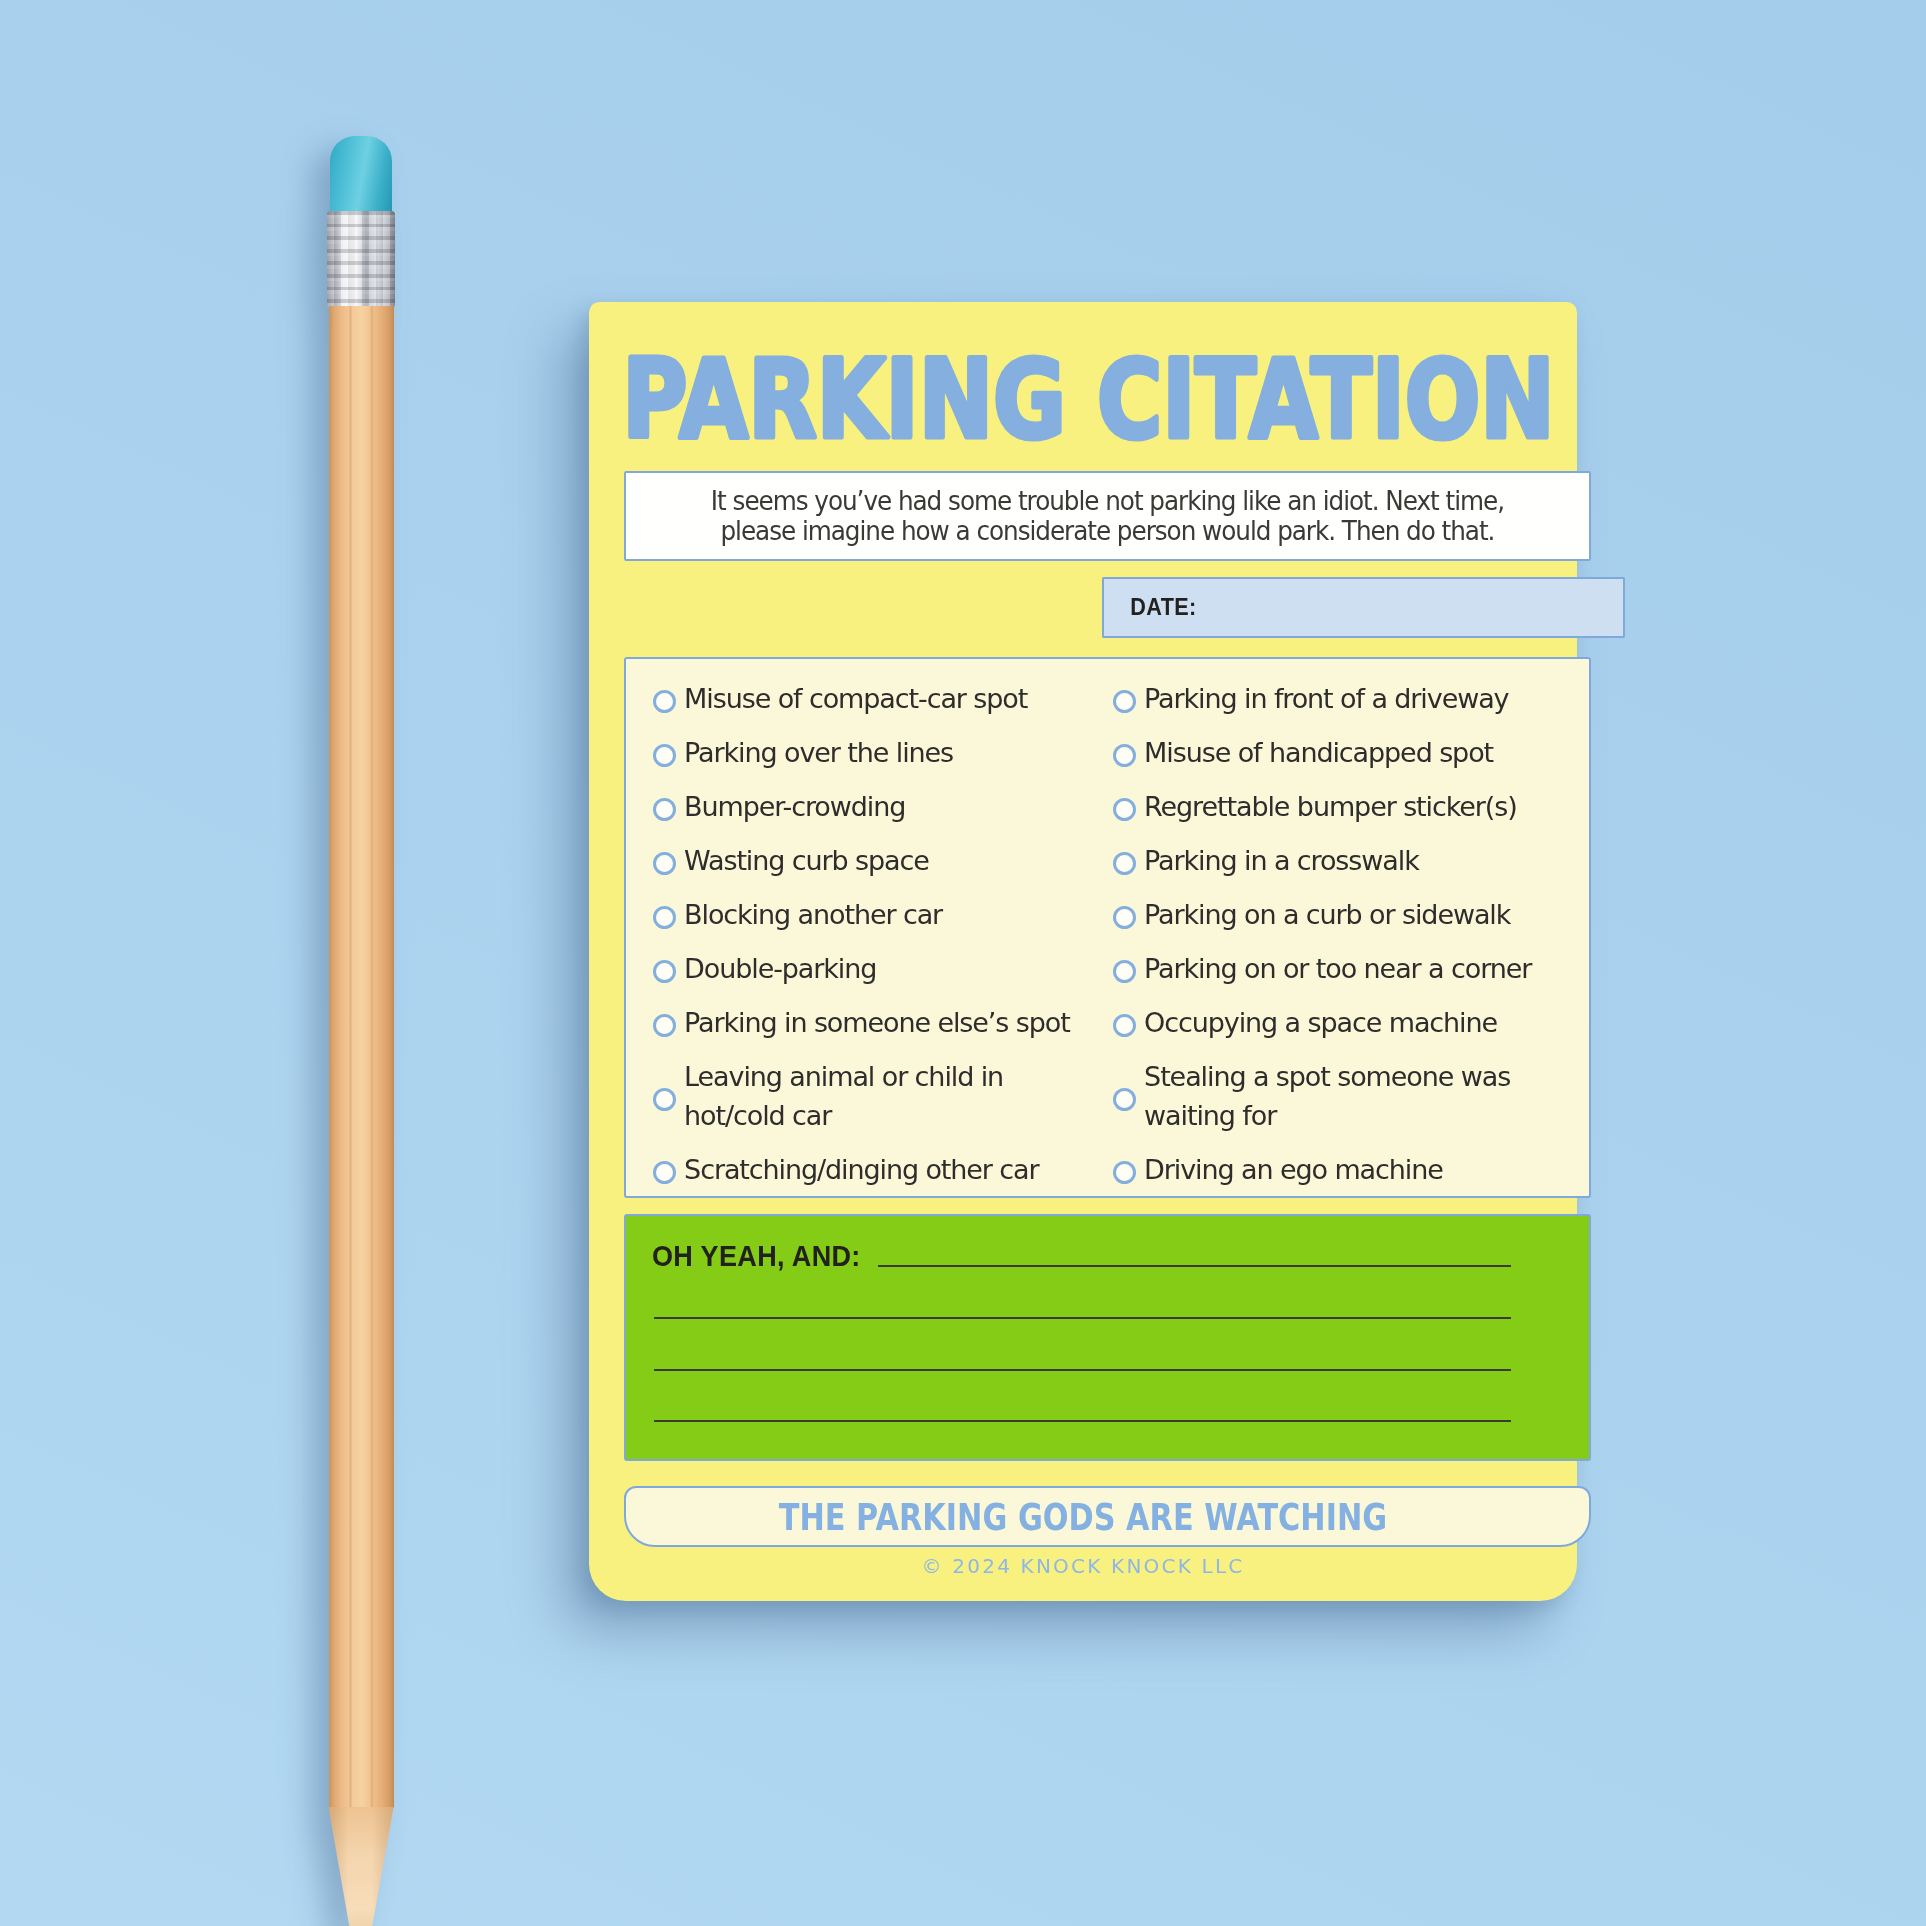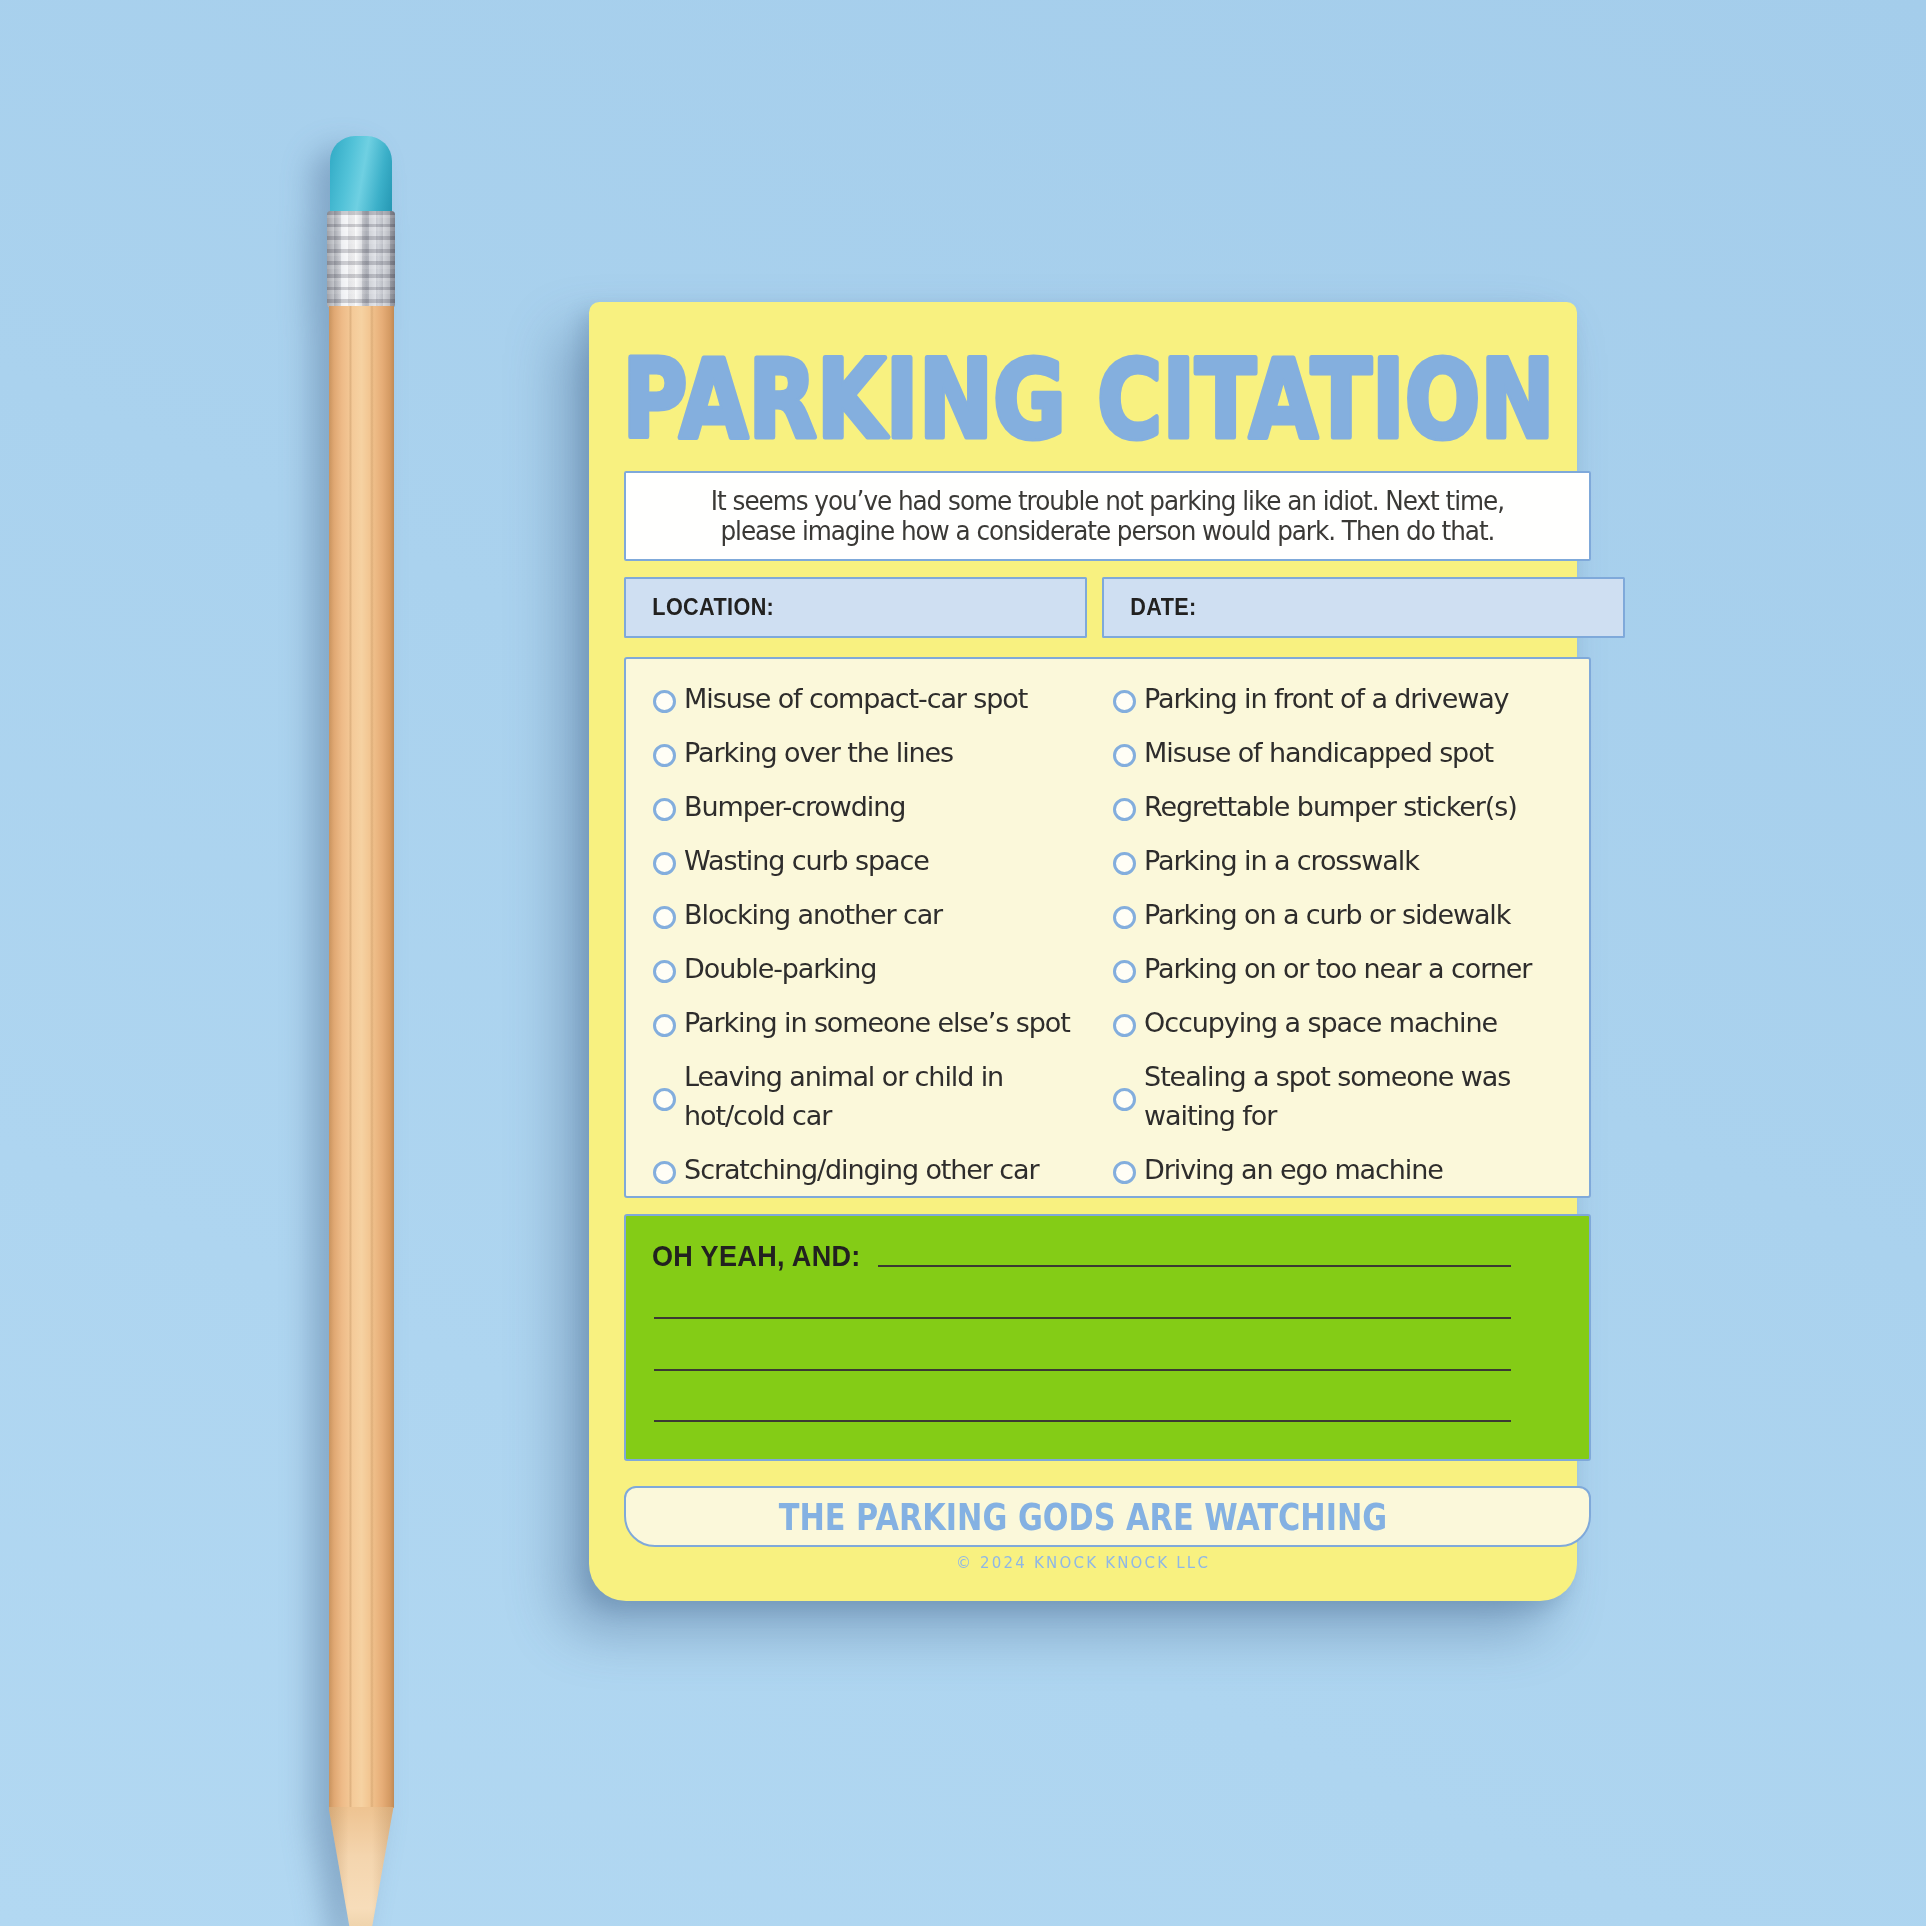--- a/index.html
+++ b/index.html
@@ -94,21 +94,21 @@
   .nline4{left:28px;width:857px;top:204px;}
   .footerbox{
     top:1176px;height:61px;background:#fbf8da;
     border-radius:12px 12px 31px 31px;
     margin-top:8px;
   }
   .footer-svg{position:absolute;left:0;top:0;width:914px;height:57px;overflow:visible;}
   .footer-svg text{font-family:"DejaVu Sans",sans-serif;font-weight:bold;fill:#84b1e2;}
   .copyright{
     position:absolute;left:0;top:1252px;width:988px;text-align:center;
-    font-size:15px;letter-spacing:2.2px;color:#8fb7e6;
+    font-size:20px;letter-spacing:2.2px;color:#8fb7e6;
   }
 </style>
 </head>
 <body>
 
 <div class="scene">
 
   <div class="pencil">
     <div class="eraser"></div>
     <div class="ferrule"></div>
@@ -120,23 +120,20 @@
 
     <svg class="title-svg" viewBox="0 0 1333 160">
       <text x="674" y="129" text-anchor="middle" font-size="147" textLength="1258" lengthAdjust="spacingAndGlyphs">PARKING CITATION</text>
     </svg>
 
     <div class="box intro">
       <div class="intro-text">It seems you’ve had some trouble not parking like an idiot. Next time,
 please imagine how a considerate person would park. Then do that.</div>
     </div>
 
-    <div class="box field field-location">
-      <span class="field-label">LOCATION:</span>
-    </div>
     <div class="box field field-date">
       <span class="field-label">DATE:</span>
     </div>
 
     <div class="box checklist">
       <div class="col col-left">
         <div class="item">
             <span class="circle"></span>
             <span class="item-label">Misuse of compact-car spot</span>
           </div>

